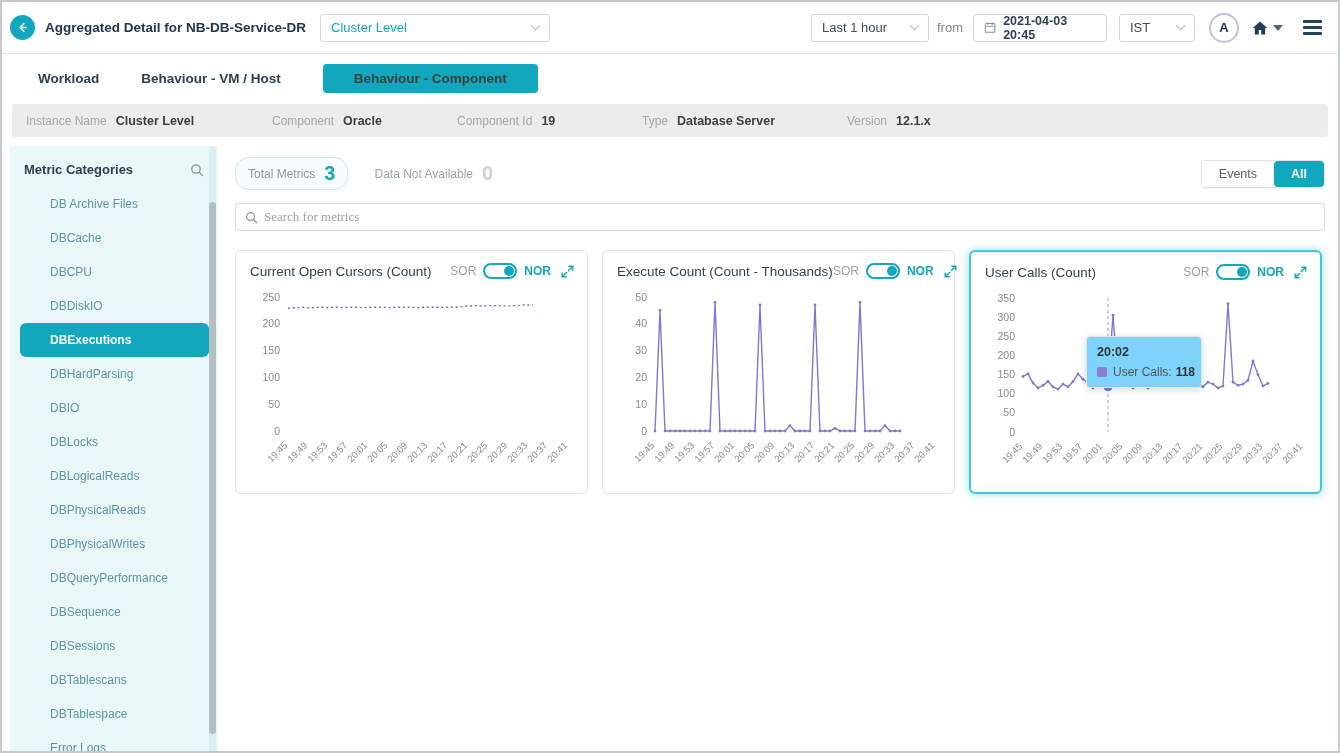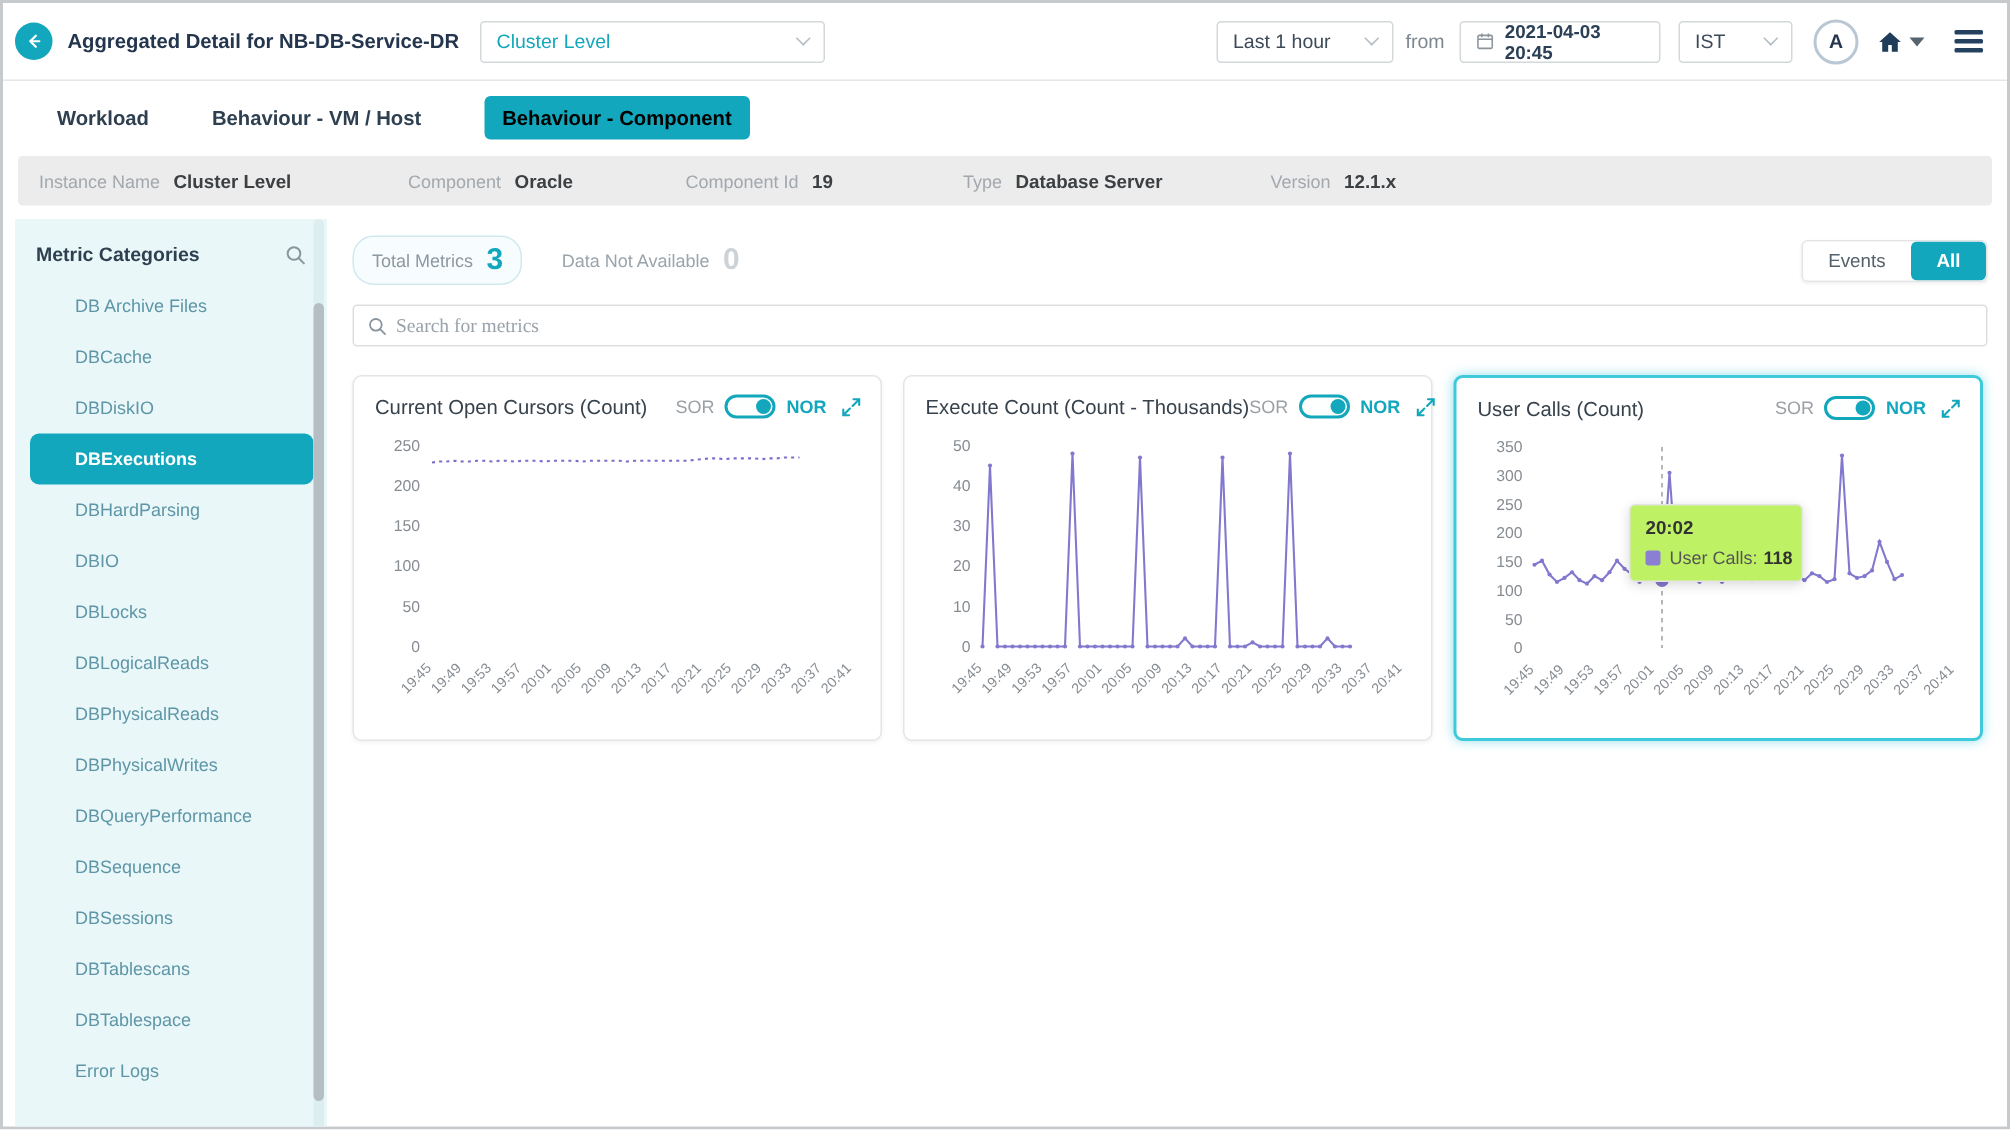--- a/index.html
+++ b/index.html
@@ -22,21 +22,21 @@
   .tz-select { width: 76px; margin-right: 14px; }
   .avatar { width: 30px; height: 30px; border-radius: 50%; border: 2px solid #b9c7d4; display: flex; align-items: center; justify-content: center; font-size: 13px; font-weight: 700; color: #24364d; margin-right: 12px; cursor: pointer; }
   .home-wrap { display: flex; align-items: center; margin-right: 16px; cursor: pointer; }
   .caret-down { width: 0; height: 0; border-left: 5px solid transparent; border-right: 5px solid transparent; border-top: 6px solid #56646f; margin-left: 4px; }
   .burger { display: flex; flex-direction: column; gap: 3.5px; cursor: pointer; padding: 4px; }
   .burger span { width: 19px; height: 2.6px; background: #24425f; border-radius: 1px; }
 
   
   .tabsrow { display: flex; align-items: center; padding: 10px 0 11px 24px; gap: 30px; background: #fff; }
   .tab { font-size: 13.5px; color: #2e3f50; font-weight: 600; cursor: pointer; padding: 7px 0; margin-left: 12px; }
-  .tab.active { background: #12a7bc; color: #000000; border-radius: 4px; padding: 7px 12px; }
+  .tab.active { background: #12a7bc; color: #404040; border-radius: 4px; padding: 7px 31px; }
 
   
   .infobar { margin: 0 10px; height: 33px; background: #ececed; border-radius: 3px; display: flex; align-items: center; padding-left: 14px; }
   .info-pair { display: flex; align-items: baseline; gap: 9px; }
   .info-label { font-size: 12px; color: #a2a8ad; }
   .info-value { font-size: 12.5px; color: #3c4043; font-weight: 700; }
   .ip0 { width: 246px; } .ip1 { width: 185px; } .ip2 { width: 185px; } .ip3 { width: 205px; align-items: flex-end; }
 
   
   .content { display: flex; margin-top: 9px; height: 617px; }
@@ -76,21 +76,21 @@
   .card-controls { margin-left: auto; display: flex; align-items: center; gap: 7px; text-align: right; }
   .sor-label { font-size: 12px; color: #9aa0a6; }
   .nor-label { font-size: 12px; color: #12a7bc; font-weight: 700; }
   .toggle { width: 34px; height: 16px; border: 2px solid #12a7bc; border-radius: 9px; position: relative; background: #fdffff; cursor: pointer; }
   .toggle .knob { position: absolute; right: 1px; top: 1px; width: 10px; height: 10px; border-radius: 50%; background: #12a7bc; }
   .expand-icon { cursor: pointer; display: flex; margin-left: 3px; }
   .chart-svg { display: block; margin: 4px 0 0 6px; }
   svg .ytick { font: 10.5px "Liberation Sans", sans-serif; fill: #868c92; }
   svg .xtick { font: 9.5px "Liberation Sans", sans-serif; fill: #868c92; }
 
-  .tooltip { position: absolute; left: 115px; top: 84px; width: 116px; background: #bef264; border: 1px solid #e4e4e4; border-radius: 4px; box-shadow: 0 2px 8px rgba(0,0,0,.15); padding: 8px 10px; z-index: 5; }
+  .tooltip { position: absolute; left: 115px; top: 84px; width: 116px; background: #7dd3fc; border: 1px solid #e4e4e4; border-radius: 4px; box-shadow: 0 2px 8px rgba(0,0,0,.15); padding: 8px 10px; z-index: 5; }
   .tooltip .tt-time { font-size: 12.5px; font-weight: 700; color: #333; margin-bottom: 6px; }
   .tooltip .tt-row { display: flex; align-items: center; font-size: 12px; color: #555; white-space: nowrap; }
   .tooltip .swatch { width: 10px; height: 10px; border-radius: 2px; background: #8b7fd4; margin-right: 6px; flex: 0 0 auto; }
   .tooltip .tt-val { font-weight: 700; color: #333; margin-left: 4px; }
 </style>
 </head>
 <body>
 
 <div class="app">
 
@@ -173,20 +173,21 @@
       <div class="sidebar-panel">
         <div class="sidebar-head">
           <span class="sidebar-title">Metric Categories</span>
           <svg width="14" height="14" viewBox="0 0 14 14">
               <circle cx="6" cy="6" r="4.2" fill="none" stroke="#8a949c" stroke-width="1.3"></circle>
               <path d="M9.2 9.2 12.6 12.6" stroke="#8a949c" stroke-width="1.3" stroke-linecap="round"></path>
             </svg>
         </div>
         <div class="sidebar-item">DB Archive Files</div>
         <div class="sidebar-item">DBCache</div>
+        <div class="sidebar-item">DBCPU</div>
         <div class="sidebar-item">DBDiskIO</div>
         <div class="sidebar-item selected">DBExecutions</div>
         <div class="sidebar-item">DBHardParsing</div>
         <div class="sidebar-item">DBIO</div>
         <div class="sidebar-item">DBLocks</div>
         <div class="sidebar-item">DBLogicalReads</div>
         <div class="sidebar-item">DBPhysicalReads</div>
         <div class="sidebar-item">DBPhysicalWrites</div>
         <div class="sidebar-item">DBQueryPerformance</div>
         <div class="sidebar-item">DBSequence</div>

